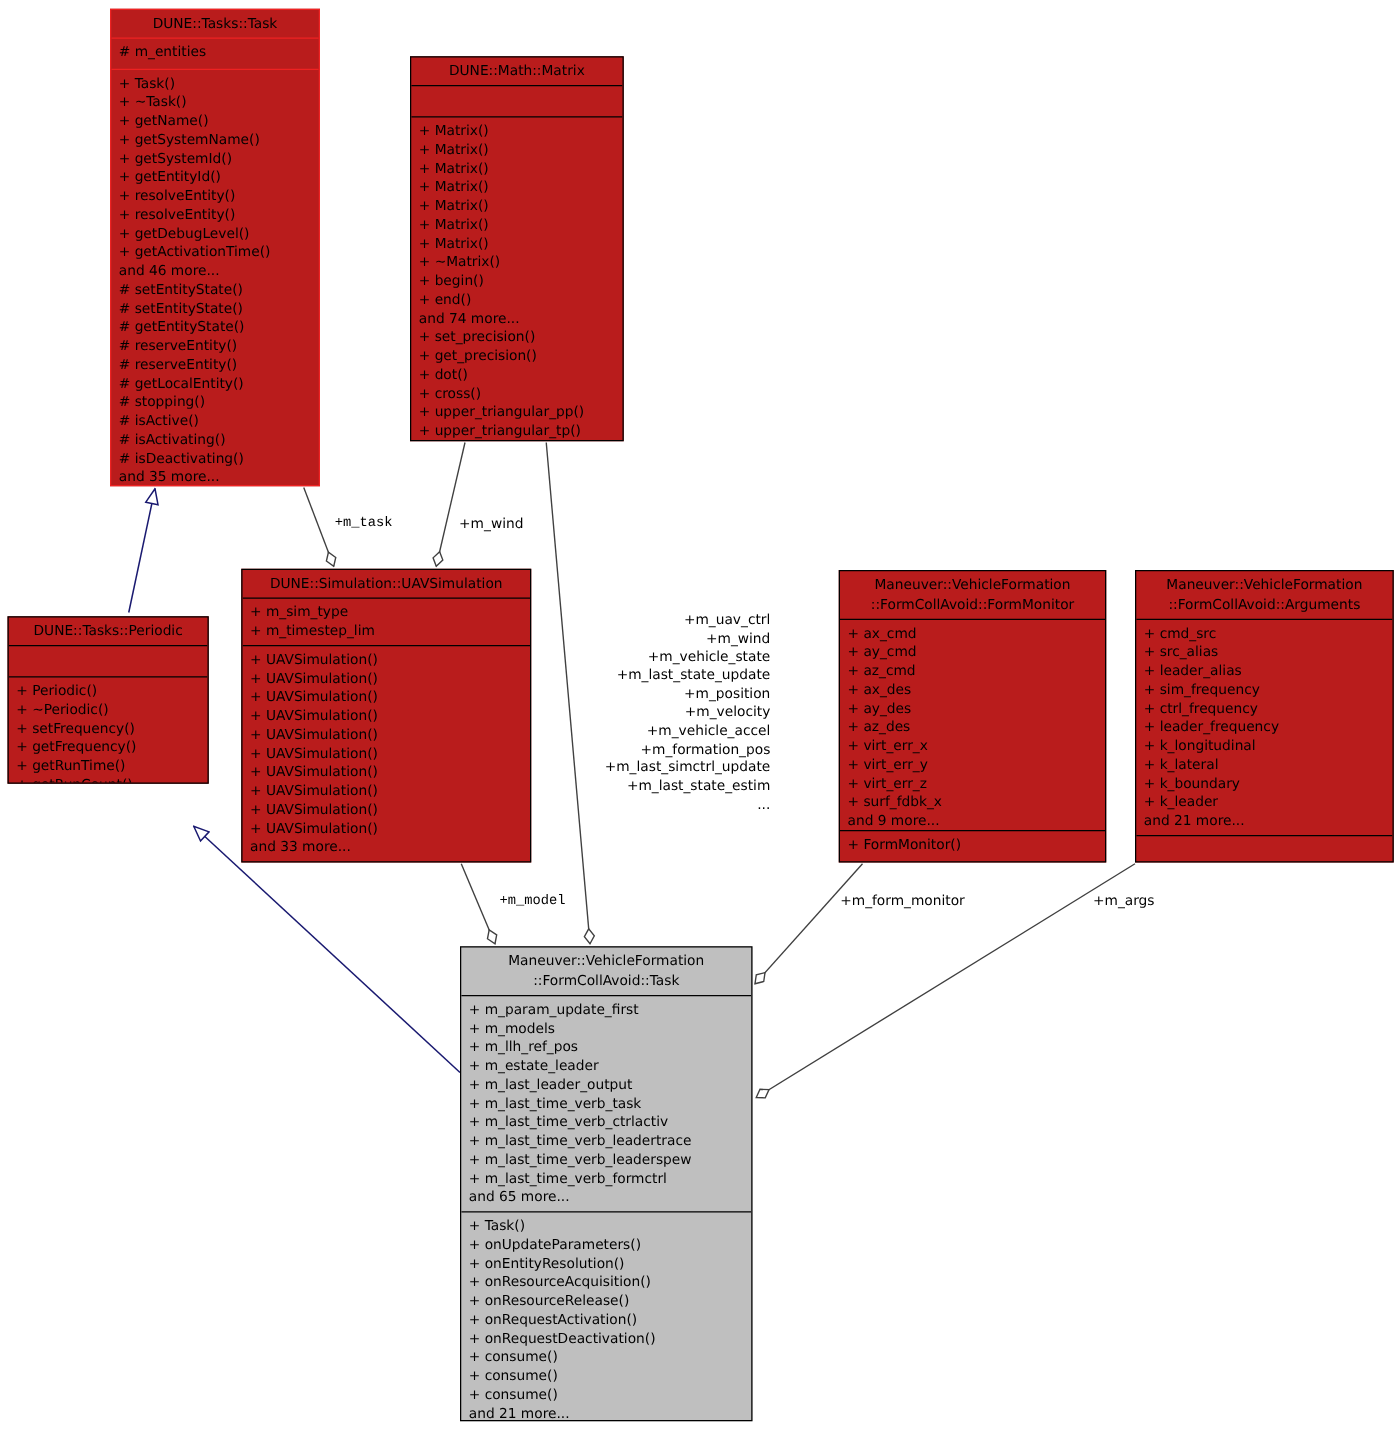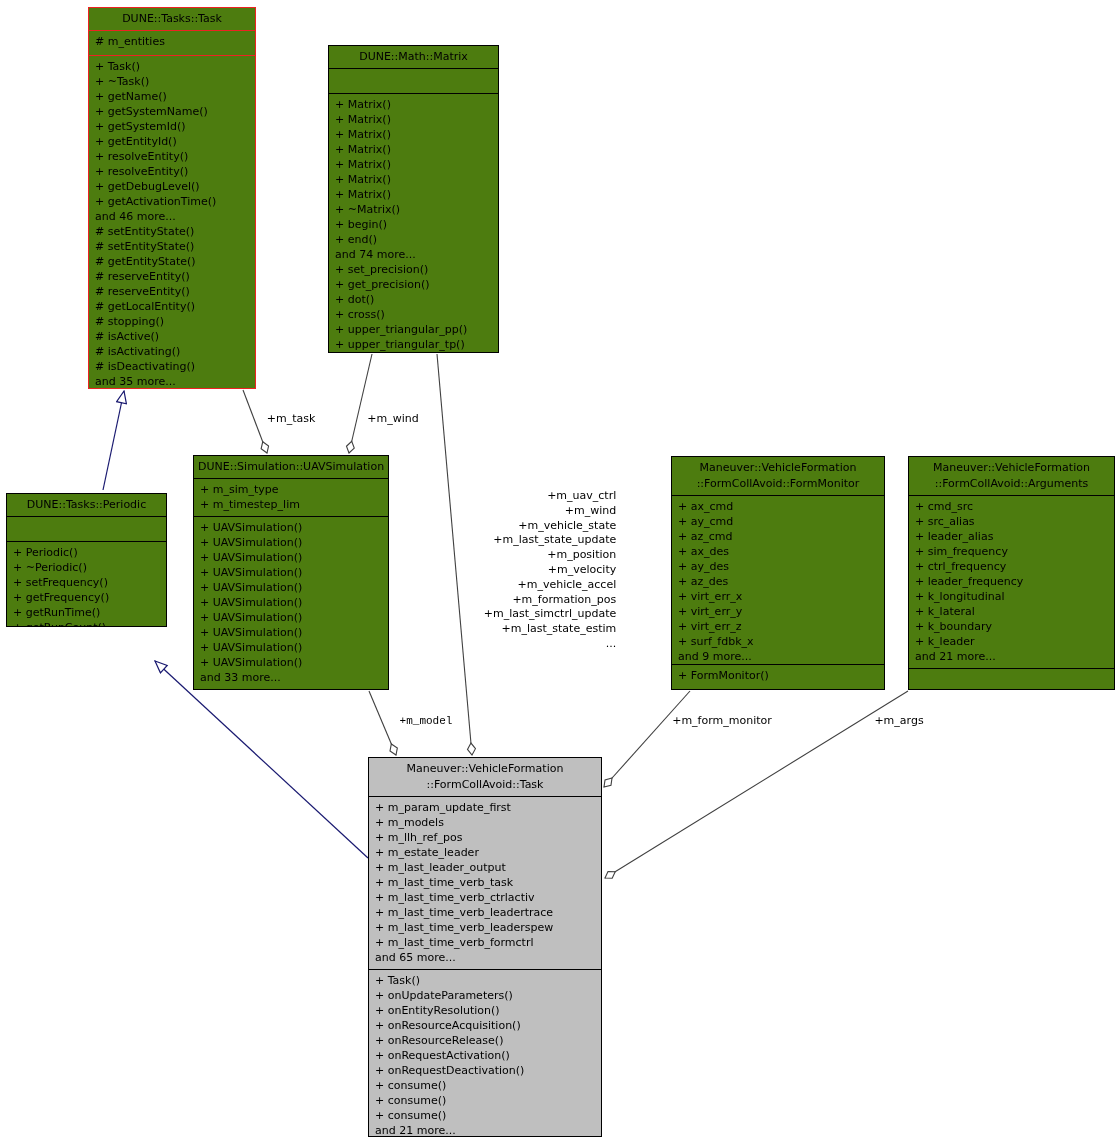--- a/index.html
+++ b/index.html
@@ -12,21 +12,21 @@
   }
   html,body{margin:0;padding:0;background:var(--background);}
   #canvas{
     position:relative;width:1120px;height:1145px;overflow:hidden;
     font-family:"DejaVu Sans", sans-serif;font-size:11px;color:#000;
     background:var(--background);
   }
   #edges{position:absolute;left:0;top:0;z-index:0;}
   .class-box{
     position:absolute;z-index:1;box-sizing:border-box;
-    background:#4d7c0f;border:1.4px solid var(--line-color,#000);
+    background:#b91c1c;border:1.4px solid var(--line-color,#000);
     --line-color:var(--box-border);
     display:flex;flex-direction:column;overflow:hidden;
   }
   .class-box.truncated{--line-color:var(--truncated-border);}
   .class-box.highlight{background:var(--highlight-fill);}
   .box-title{
     flex:0 0 auto;text-align:center;padding:3px 4px;line-height:16px;
   }
   .box-section{
     flex:0 0 auto;border-top:1.4px solid var(--line-color,#000);
@@ -140,21 +140,21 @@
         <div class="member-line">+ Periodic()</div>
         <div class="member-line">+ ~Periodic()</div>
         <div class="member-line">+ setFrequency()</div>
         <div class="member-line">+ getFrequency()</div>
         <div class="member-line">+ getRunTime()</div>
         <div class="member-line">+ getRunCount()</div>
         <div class="member-line">+ task()</div>
       </div>
   </div>
 
-  <div class="class-box" style="left:193px;top:455px;width:196px;height:235px;">
+  <div class="class-box" style="left:193px;top:455px;width:232px;height:235px;">
     <div class="box-title">
         <div class="title-line">DUNE::Simulation::UAVSimulation</div>
       </div>
     <div class="box-section">
         <div class="member-line">+ m_sim_type</div>
         <div class="member-line">+ m_timestep_lim</div>
       </div>
     <div class="box-section grow">
         <div class="member-line">+ UAVSimulation()</div>
         <div class="member-line">+ UAVSimulation()</div>
@@ -240,21 +240,21 @@
         <div class="member-line">+ onResourceRelease()</div>
         <div class="member-line">+ onRequestActivation()</div>
         <div class="member-line">+ onRequestDeactivation()</div>
         <div class="member-line">+ consume()</div>
         <div class="member-line">+ consume()</div>
         <div class="member-line">+ consume()</div>
         <div class="member-line">and 21 more...</div>
       </div>
   </div>
 
-  <div class="edge-label" style="left:291px;top:412px;">+m_task</div>
+  <div class="edge-label" style="left:291px;top:412px;font-family:Liberation Mono, monospace;">+m_task</div>
   <div class="edge-label" style="left:393px;top:412px;">+m_wind</div>
   <div class="edge-label" style="left:426px;top:714px;font-family:Liberation Mono, monospace;">+m_model</div>
   <div class="edge-label" style="left:722px;top:714px;">+m_form_monitor</div>
   <div class="edge-label" style="left:899px;top:714px;">+m_args</div>
   <div class="edge-label-block" style="left:550px;top:489px;">
       <div class="center-label-line">+m_uav_ctrl</div>
       <div class="center-label-line">+m_wind</div>
       <div class="center-label-line">+m_vehicle_state</div>
       <div class="center-label-line">+m_last_state_update</div>
       <div class="center-label-line">+m_position</div>

